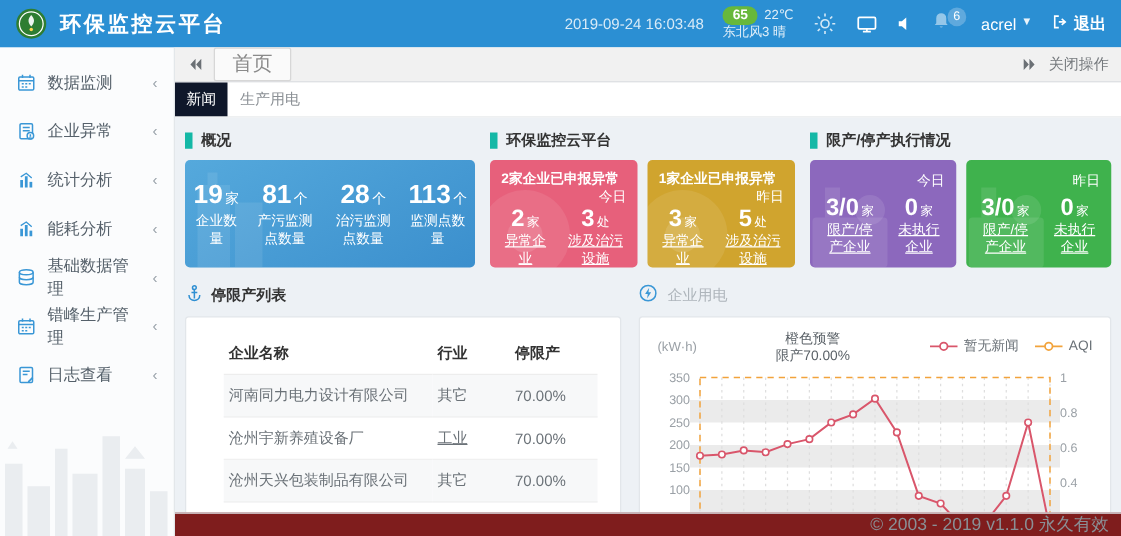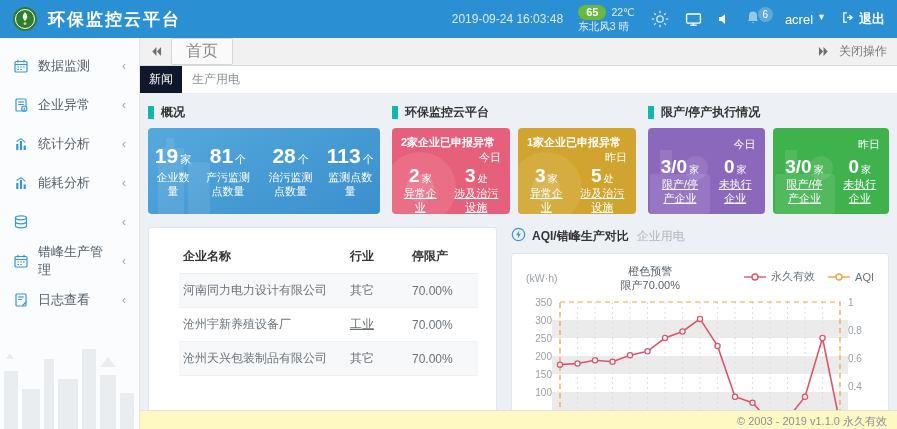--- a/index.html
+++ b/index.html
@@ -92,22 +92,22 @@
   td .link{text-decoration:underline;cursor:pointer;}
 
   .chart-head{display:flex;align-items:flex-start;font-size:10.5px;color:#9aa0a6;}
   .kwh{padding-top:8px;}
   .annot{flex:1;text-align:center;color:#5a6167;font-size:11px;line-height:1.3;}
   .legend{display:flex;gap:12px;padding-top:5px;color:#6b7278;font-size:11px;white-space:nowrap;}
   .lg-item{display:inline-flex;align-items:center;gap:4px;cursor:pointer;}
   #chart-box{margin-top:3px;}
 
   
-  .footer{height:19px;background:#fef9c3;border-top:1px solid #dde2e7;font-size:11px;color:#8a9096;
-          display:flex;align-items:flex-end;justify-content:flex-end;padding-right:10px;}
+  .footer{height:19px;background:#7f1d1d;border-top:1px solid #dde2e7;font-size:14px;color:#8a9096;
+          display:flex;align-items:flex-start;justify-content:flex-end;padding-right:10px;}
 </style>
 </head>
 <body>
 
 <div class="app">
 
   <header class="topbar">
     <div class="brand">
       <span class="logo">
         <svg width="26" height="26" viewBox="0 0 26 26">
@@ -247,20 +247,21 @@
   </div>
 
   <div class="menu-item">
     <span class="s-icon">
               <svg width="16" height="16" viewBox="0 0 16 16" fill="none" stroke="#3a97d6" stroke-width="1.2">
                 <ellipse cx="8" cy="3.8" rx="5.5" ry="2"></ellipse>
                 <path d="M2.5 3.8v4c0 1.1 2.5 2 5.5 2s5.5-.9 5.5-2v-4"></path>
                 <path d="M2.5 7.8v4c0 1.1 2.5 2 5.5 2s5.5-.9 5.5-2v-4"></path>
               </svg>
             </span>
+    <span>基础数据管理</span>
     <span class="chev">‹</span>
   </div>
 
   <div class="menu-item">
     <span class="s-icon">
               <svg width="16" height="16" viewBox="0 0 16 16" fill="none" stroke="#3a97d6" stroke-width="1.2">
                 <rect x="2" y="3.5" width="12" height="10.5" rx="1"></rect>
                 <line x1="2" y1="6.5" x2="14" y2="6.5"></line>
                 <line x1="5" y1="1.8" x2="5" y2="4.4"></line>
                 <line x1="11" y1="1.8" x2="11" y2="4.4"></line>
@@ -456,20 +457,31 @@
   </div>
 </div>
   </div>
 </div>
           </section>
         </div>
 
         <div class="panels-row">
 
           <section class="pcol-left">
+            <h3 class="panel-title">
+              <span>
+                <svg width="15" height="15" viewBox="0 0 16 16" fill="none" stroke="#2f8fd2" stroke-width="1.3">
+                    <circle cx="8" cy="3.4" r="1.6"></circle>
+                    <line x1="8" y1="5" x2="8" y2="12.5"></line>
+                    <line x1="5.5" y1="7.4" x2="10.5" y2="7.4"></line>
+                    <path d="M3.4 9.6c0 3 2.1 4.6 4.6 4.6s4.6-1.6 4.6-4.6"></path>
+                  </svg>
+              </span>
+              <span>停限产列表</span>
+            </h3>
             <div class="panel table-panel">
               <table>
                 <thead>
                     <tr id="limit-head">
                       <th>企业名称</th>
                       <th class="col-ind">行业</th>
                       <th class="col-pct">停限产</th>
                     </tr>
                   </thead>
                 <tbody id="limit-rows">
@@ -496,37 +508,36 @@
           </section>
 
           <section class="pcol-right">
             <h3 class="panel-title">
               <span>
                 <svg width="15" height="15" viewBox="0 0 16 16">
                     <circle cx="8" cy="8" r="6.6" fill="none" stroke="#3a97d6" stroke-width="1.3"></circle>
                     <polygon points="8.9,3.4 5.4,8.8 7.7,8.8 7.1,12.6 10.6,7.2 8.3,7.2" fill="#3a97d6"></polygon>
                   </svg>
               </span>
-              <span>AQI/错峰生产对比</span>
               <span class="sub">企业用电</span>
             </h3>
             <div class="panel chart-panel">
               <div class="chart-head">
                 <span class="kwh">(kW·h)</span>
                 <span class="annot">
                   <span>橙色预警</span><br>
                   <span>限产70.00%</span>
                 </span>
                 <span class="legend" id="legend">
                     <span class="lg-item">
                       <svg width="24" height="10" viewBox="0 0 24 10">
                         <line x1="1" y1="5" x2="23" y2="5" stroke="#d9566b" stroke-width="1.4"></line>
                         <circle cx="12" cy="5" r="3" fill="#fff" stroke="#d9566b" stroke-width="1.4"></circle>
                       </svg>
-                      <span>永久有效</span>
+                      <span>暂无新闻</span>
                     </span>
                     <span class="lg-item">
                       <svg width="24" height="10" viewBox="0 0 24 10">
                         <line x1="1" y1="5" x2="23" y2="5" stroke="#f2a33c" stroke-width="1.4"></line>
                         <circle cx="12" cy="5" r="3" fill="#fff" stroke="#f2a33c" stroke-width="1.4"></circle>
                       </svg>
                       <span>AQI</span>
                     </span>
                   </span>
               </div>

